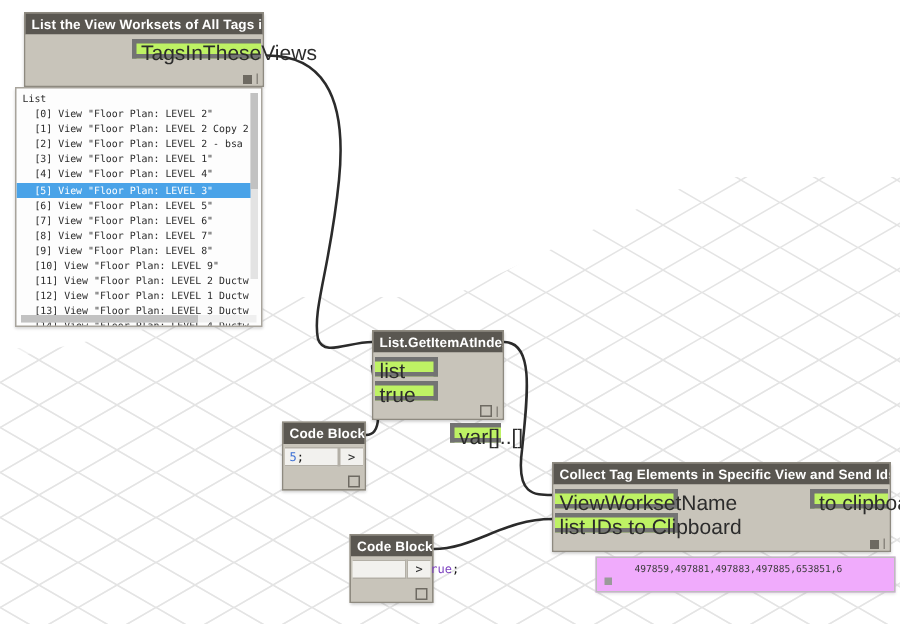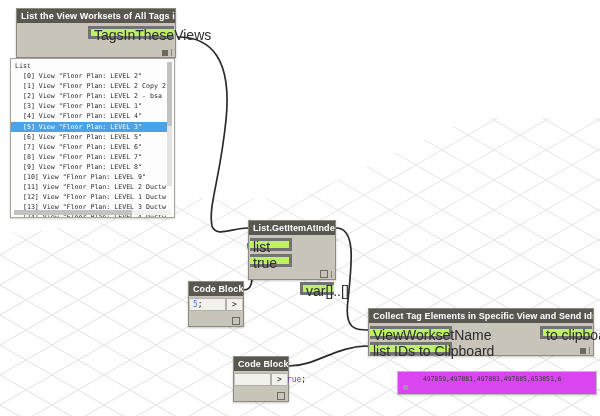--- a/index.html
+++ b/index.html
@@ -201,33 +201,33 @@
     font-size: 8px;
     line-height: 12px;
     text-align: center;
     color: #2c2c2c;
   }
   #codeblock-1 { left: 188px; top: 281px; width: 56px; }
   #codeblock-2 { left: 233px; top: 356px; width: 56px; }
 
   
   #collect-node { left: 368px; top: 308px; width: 226px; }
-  #collect-node .node-body { height: 32px; }
+  #collect-node .node-body { height: 44px; }
   #collect-node .port.in.p1 { top: 3px;  width: 82px; }
   #collect-node .port.in.p2 { top: 19px; width: 82px; }
   #collect-node .port.out   { top: 3px;  width: 52px; }
 
   
   #result-bubble {
     position: absolute;
     left: 397px;
     top: 371px;
     width: 200px;
     height: 24px;
-    background: #d946ef;
+    background: #f0abfc;
     border: 1px solid #bdbdbd;
     box-sizing: border-box;
     box-shadow: 0 1px 2px rgba(0,0,0,0.12);
   }
   #result-text {
     position: absolute;
     left: 25px;
     top: 3px;
     font-family: "DejaVu Sans Mono", monospace;
     font-size: 6.4px;

